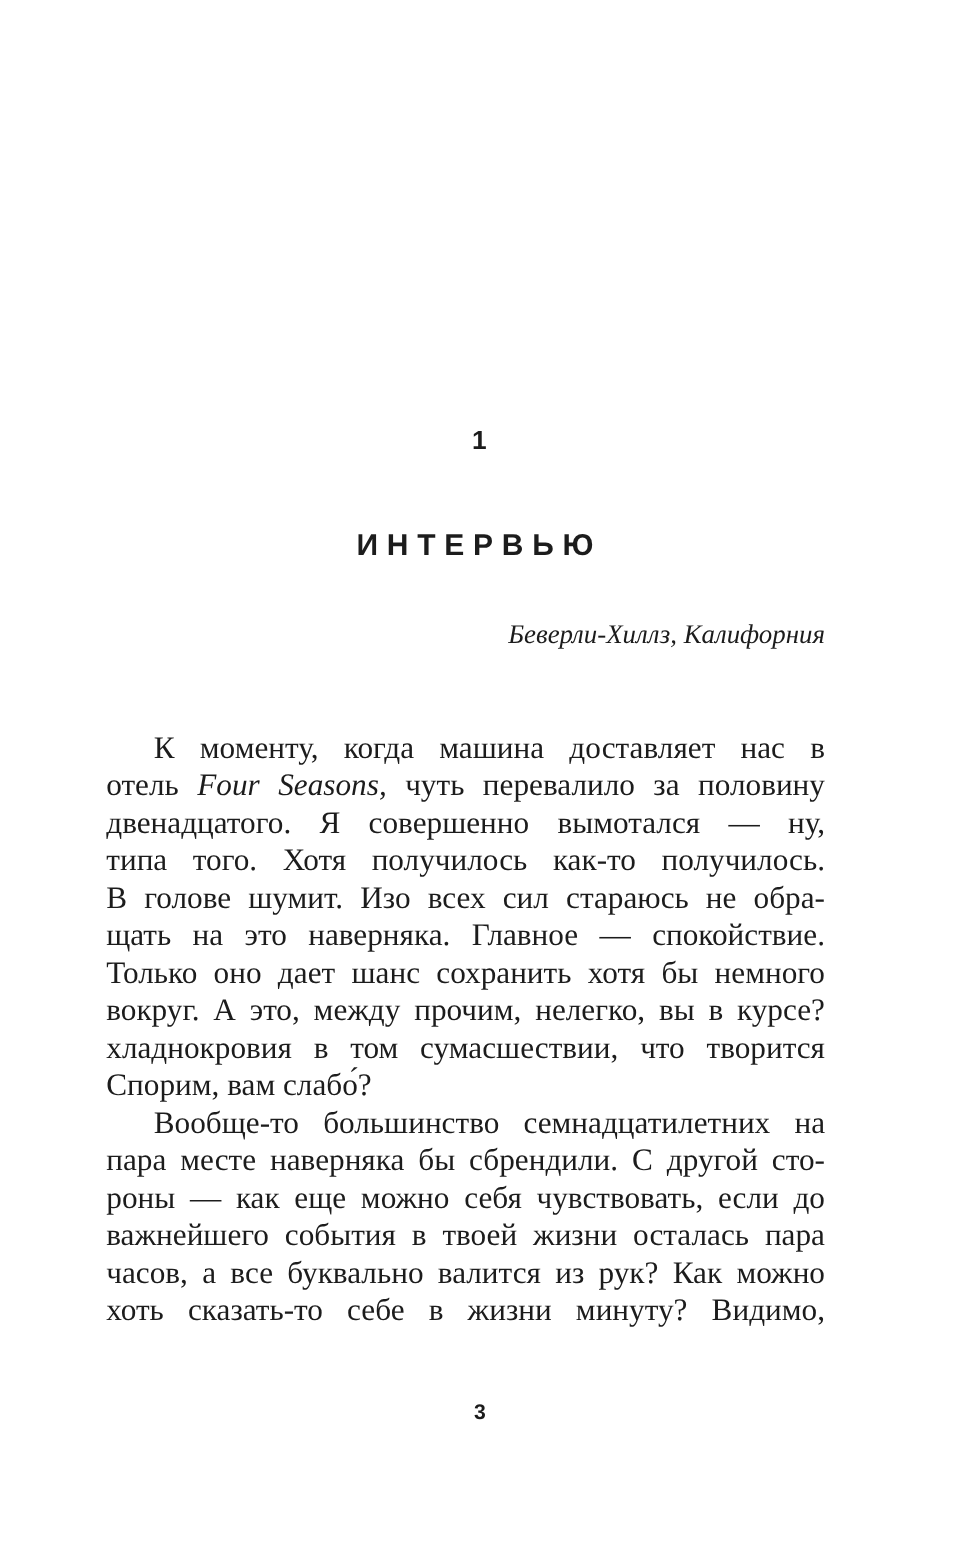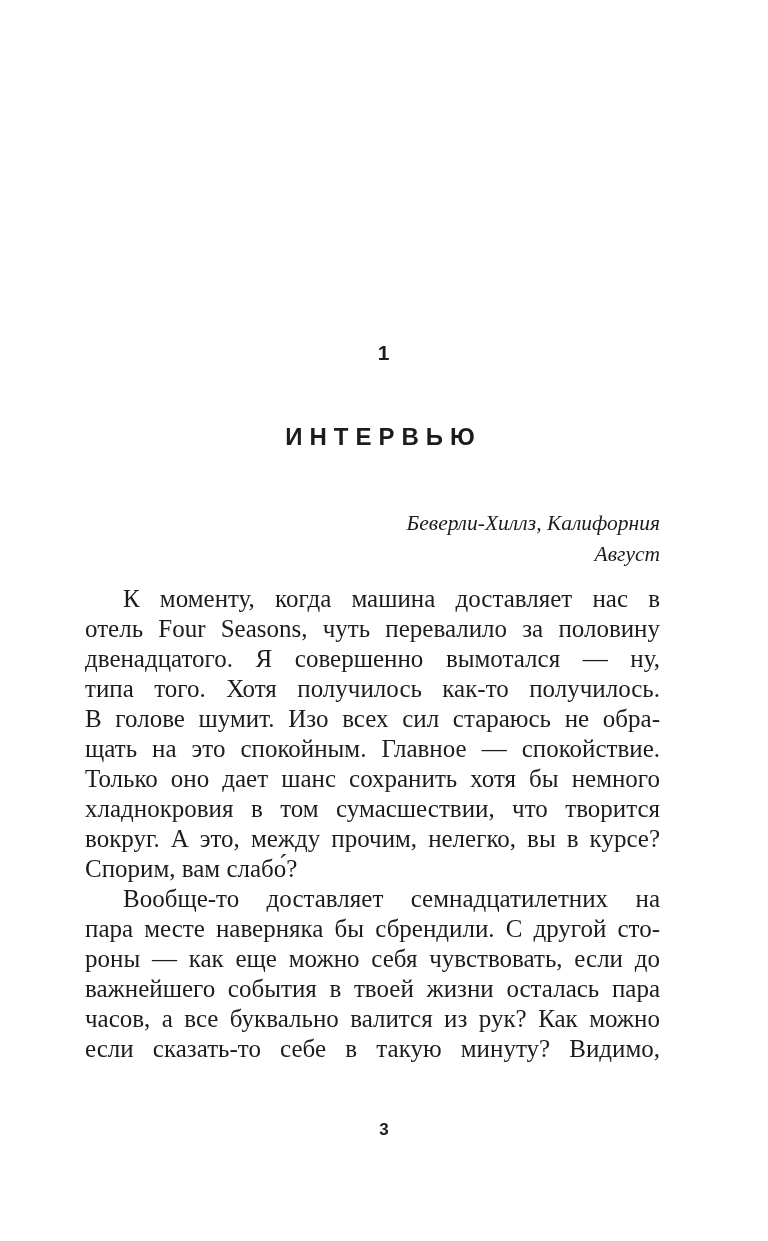--- a/index.html
+++ b/index.html
@@ -41,21 +41,20 @@
   }
   .dateline {
     position: absolute;
     top: 492px;
     left: 85px;
     width: 575px;
     text-align: right;
     font-style: italic;
     font-size: 21.5px;
     line-height: 31px;
-    margin-top: 16px;
   }
   .body-text {
     position: absolute;
     top: 584px;
     left: 85px;
     width: 575px;
     font-size: 25px;
     line-height: 30px;
   }
   .line {
@@ -63,20 +62,21 @@
     text-align-last: justify;
     white-space: normal;
   }
   .line.last {
     text-align-last: left;
   }
   .line.indent {
     text-indent: 38px;
   }
   .italic {
+    font-style: italic;
   }
   .page-number {
     position: absolute;
     top: 1120px;
     left: 0;
     width: 768px;
     text-align: center;
     font-family: "Liberation Sans", sans-serif;
     font-weight: 700;
     font-size: 17px;
@@ -86,37 +86,36 @@
 <body>
 
 <div class="page">
 
   <div class="chapter-number">1</div>
 
   <div class="chapter-title">ИНТЕРВЬЮ</div>
 
   <div class="dateline">
     <div>Беверли-Хиллз, Калифорния</div>
-    <div>Август</div>
   </div>
 
   <div class="body-text">
       <div class="line indent"><span>К моменту, когда машина доставляет нас в</span></div>
       <div class="line"><span>отель </span><span class="italic">Four Seasons,</span><span> чуть перевалило за половину</span></div>
       <div class="line"><span>двенадцатого. Я совершенно вымотался — ну,</span></div>
       <div class="line"><span>типа того. Хотя получилось как-то получилось.</span></div>
       <div class="line"><span>В голове шумит. Изо всех сил стараюсь не обра-</span></div>
-      <div class="line"><span>щать на это спокойным. Главное — спокойствие.</span></div>
+      <div class="line"><span>щать на это наверняка. Главное — спокойствие.</span></div>
       <div class="line"><span>Только оно дает шанс сохранить хотя бы немного</span></div>
+      <div class="line"><span>вокруг. А это, между прочим, нелегко, вы в курсе?</span></div>
       <div class="line"><span>хладнокровия в том сумасшествии, что творится</span></div>
-      <div class="line"><span>вокруг. А это, между прочим, нелегко, вы в курсе?</span></div>
       <div class="line last"><span>Спорим, вам слабо́?</span></div>
-      <div class="line indent"><span>Вообще-то доставляет семнадцатилетних на</span></div>
+      <div class="line indent"><span>Вообще-то большинство семнадцатилетних на</span></div>
       <div class="line"><span>пара месте наверняка бы сбрендили. С другой сто-</span></div>
       <div class="line"><span>роны — как еще можно себя чувствовать, если до</span></div>
       <div class="line"><span>важнейшего события в твоей жизни осталась пара</span></div>
       <div class="line"><span>часов, а все буквально валится из рук? Как можно</span></div>
-      <div class="line"><span>если сказать-то себе в такую минуту? Видимо,</span></div>
+      <div class="line"><span>хоть сказать-то себе в жизни минуту? Видимо,</span></div>
     </div>
 
   <div class="page-number">3</div>
 
 </div>
 
 </body></html>

